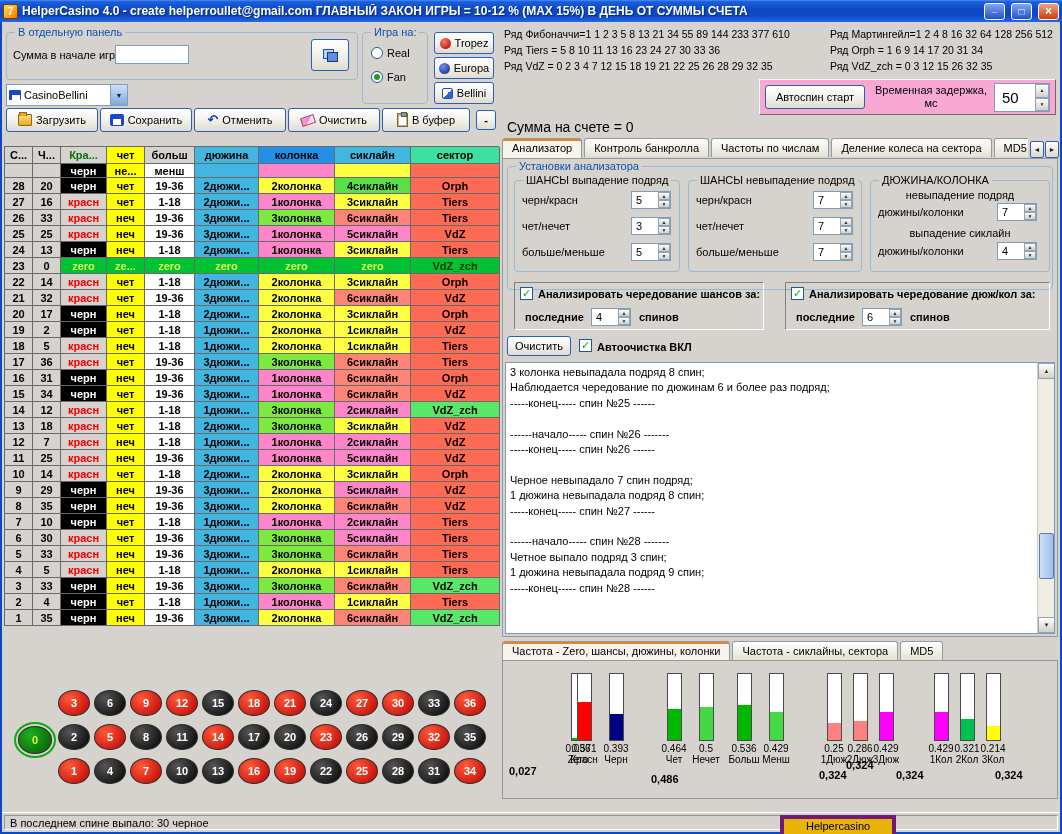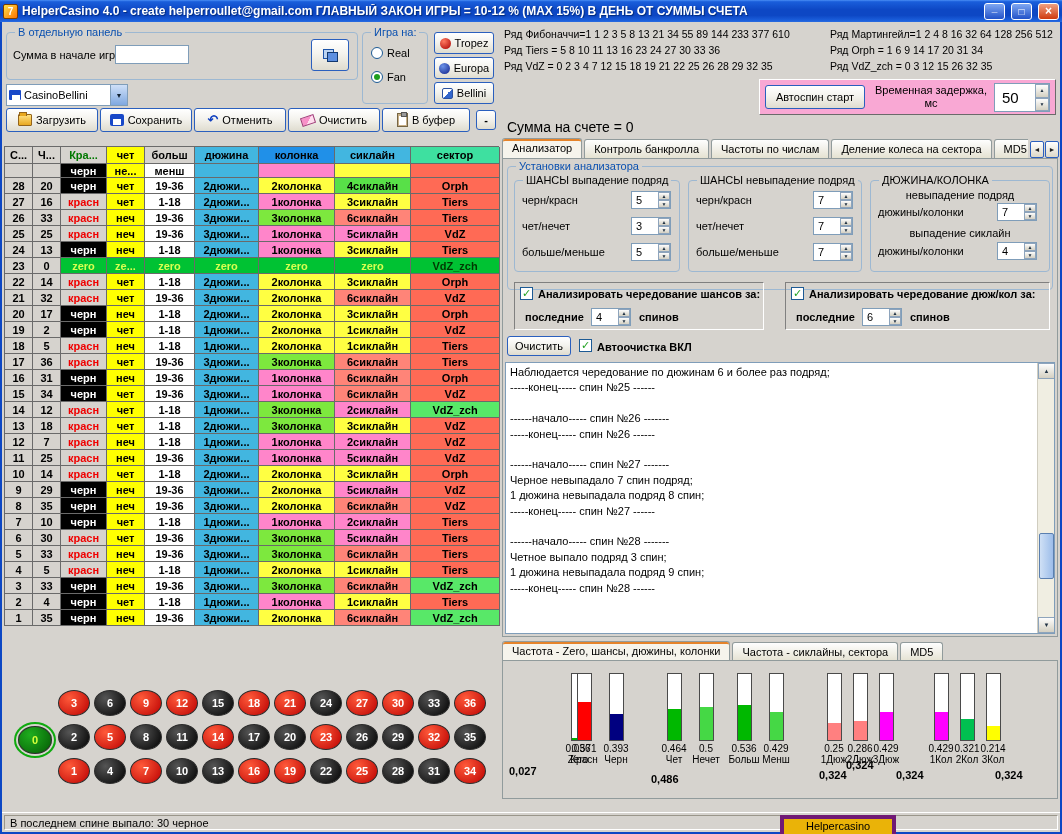--- a/index.html
+++ b/index.html
@@ -55,21 +55,21 @@
   .bigspin{position:absolute;left:234px;top:3px;width:56px;height:29px;background:#fff;border:1px solid #7f9db9;display:flex}
   .bigval{flex:1;font-size:15px;display:flex;align-items:center;padding-left:7px}
   .sarrows{width:14px;display:flex;flex-direction:column;flex:none}
   .sa{flex:1;background:linear-gradient(#fdfdfd,#d4d0c2);border:1px solid #8ea4bc;font-size:5px;line-height:1;display:flex;align-items:center;justify-content:center;color:#234}
   .sa.up::after{content:"▲"}
   .sa.dn::after{content:"▼"}
   .spin{position:absolute;display:flex;border:1px solid #7f9db9;background:#fff;width:40px;height:18px}
   .spin .sval{flex:1;font-size:11px;display:flex;align-items:center;padding-left:4px}
   .spin .sarrows{width:12px}
   .balance{position:absolute;font-size:14px;color:#000;white-space:nowrap}
-  .tabstrip{position:absolute;display:flex;align-items:center;overflow:hidden}
+  .tabstrip{position:absolute;display:flex;align-items:flex-start;overflow:hidden}
   .tab{height:19px;padding:3px 9px 0;border:1px solid #919b9c;border-bottom:none;border-radius:3px 3px 0 0;background:linear-gradient(#fefefe,#e5e2d2);font-size:11px;margin-right:2px;white-space:nowrap;flex:none}
   .tab.active{height:21px;background:#f6f4ec;box-shadow:inset 0 3px 0 -1px #e5832a}
   .tsarrow{position:absolute;width:14px;height:17px;font-size:7px;display:flex;align-items:center;justify-content:center;background:linear-gradient(#fff,#ddd8c8);border:1px solid #2a5fbe;border-radius:2px;color:#222}
   .tsarrow.l::after{content:"◄"}
   .tsarrow.r::after{content:"►"}
   .page{position:absolute;border:1px solid #919b9c;background:#d6d3ce}
   .cline{position:absolute;width:100%;text-align:center;font-size:11px}
   .srow{position:absolute;left:7px;font-size:11px;white-space:nowrap}
   .sunken{position:absolute;border:1px solid;border-color:#808080 #fff #fff #808080}
   .log{position:absolute;background:#fff;border:1px solid #7f9db9;font-size:11px;overflow:hidden}
@@ -312,27 +312,27 @@
         </div>
       <span class="blabel" style="left:124px;top:28px">спинов</span>
     </div>
 
     <div class="btn" style="left:505px;top:314px;width:64px;height:20px">Очистить</div>
     <span class="cb on" style="left:577px;top:317px"></span>
     <span class="blabel" style="left:595px;top:319px">Автоочистка ВКЛ</span>
 
     <div class="log" style="left:503px;top:340px;width:550px;height:272px">
       <div class="loglines" id="loglines">
+          <div>3 колонка невыпадала подряд 8 спин;</div>
           <div>Наблюдается чередование по дюжинам 6 и более раз подряд;</div>
           <div>-----конец----- спин №25 ------</div>
           <div>&nbsp;</div>
           <div>------начало----- спин №26 -------</div>
           <div>-----конец----- спин №26 ------</div>
           <div>&nbsp;</div>
-          <div>------начало----- спин №27 -------</div>
           <div>Черное невыпадало 7 спин подряд;</div>
           <div>1 дюжина невыпадала подряд 8 спин;</div>
           <div>-----конец----- спин №27 ------</div>
           <div>&nbsp;</div>
           <div>------начало----- спин №28 -------</div>
           <div>Четное выпало подряд 3 спин;</div>
           <div>1 дюжина невыпадала подряд 9 спин;</div>
           <div>-----конец----- спин №28 ------</div>
         </div>
       <div class="vsb">

